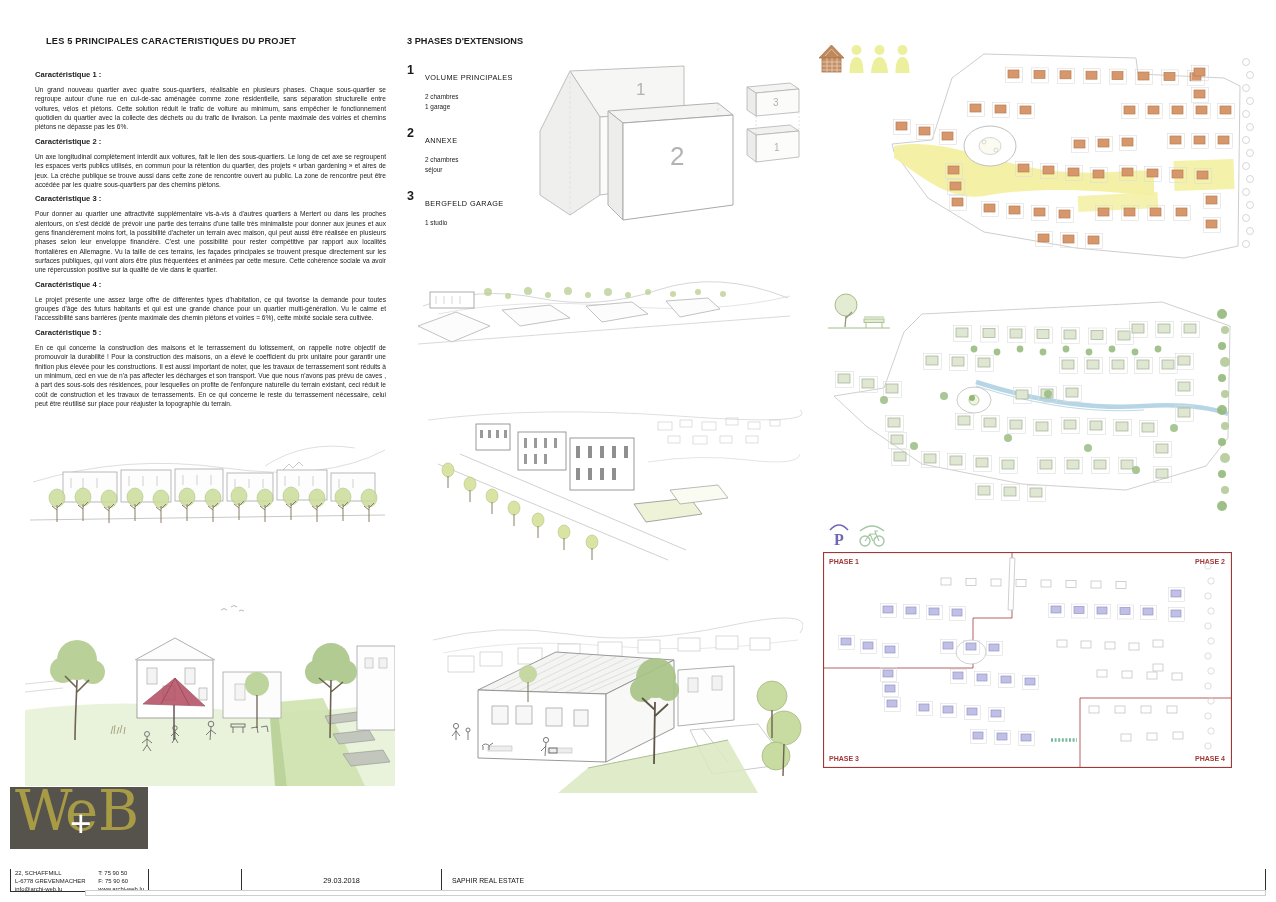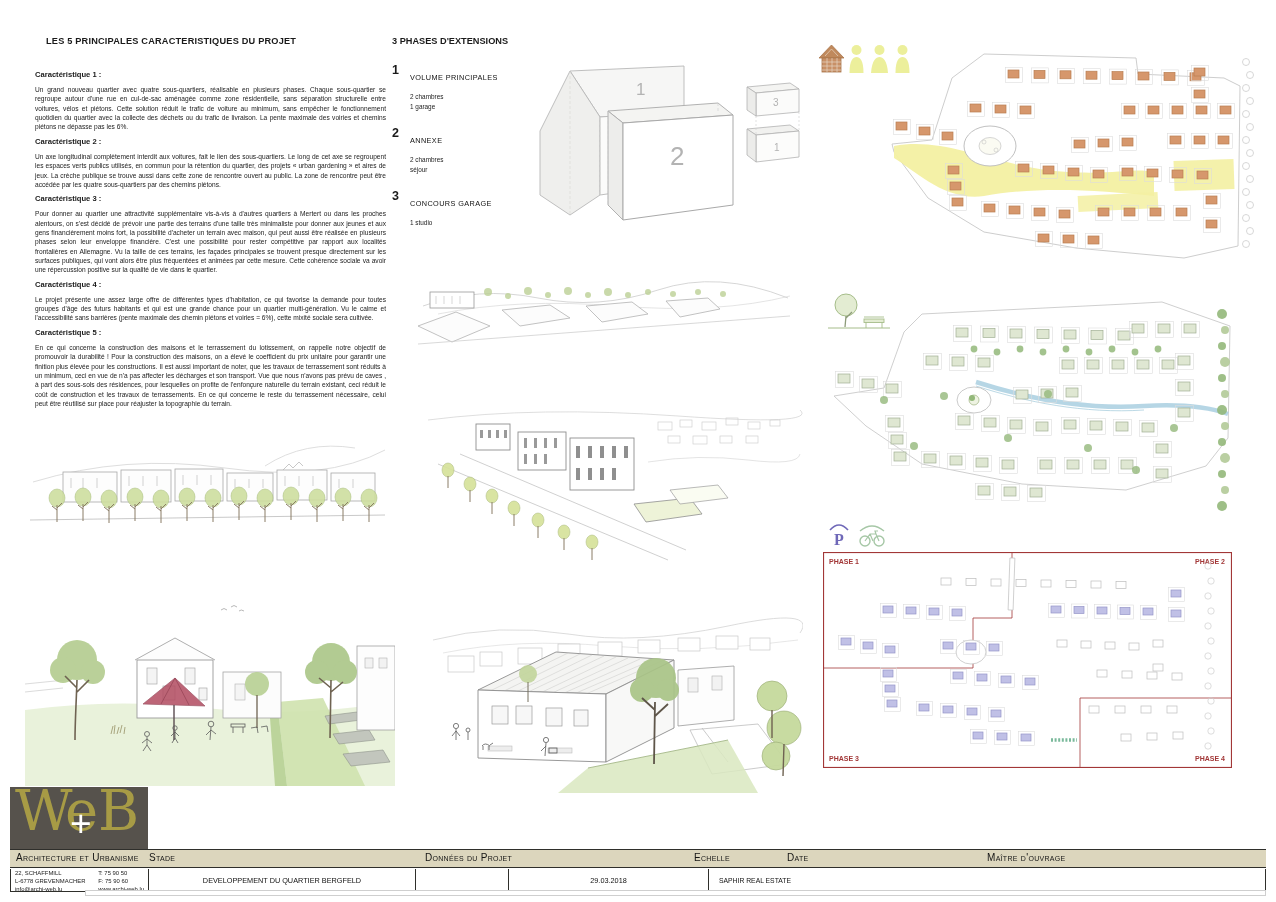--- a/index.html
+++ b/index.html
@@ -8,21 +8,21 @@
          border-right:1px solid #e8e8e8;border-bottom:1px solid #e8e8e8;}
   .abs{position:absolute;}
 
   
   .left-col{position:absolute;left:35px;top:36px;width:351px;}
   .main-title{font-size:9.2px;font-weight:bold;letter-spacing:.2px;margin:0 0 24px 0;padding-left:11px;}
   .char-head{font-size:7.6px;font-weight:bold;margin:5px 0 6px 0;}
   .char-body{font-size:6.6px;line-height:1.42;text-align:justify;margin:0;color:#222;}
 
   
-  .mid-legend{position:absolute;left:392px;top:36px;width:180px;}
+  .mid-legend{position:absolute;left:407px;top:36px;width:180px;}
   .legend-title{font-size:9.2px;font-weight:bold;margin:0 0 20px 0;}
   .ph-item{position:relative;padding-left:18px;margin-top:17px;}
   .ph-num{position:absolute;left:0;top:-3px;font-size:12.5px;font-weight:bold;}
   .ph-label{font-size:7.3px;letter-spacing:.4px;color:#111;}
   .ph-details{font-size:6.4px;line-height:1.55;margin-top:8px;white-space:pre-line;color:#222;}
 
   
   .logo-box{position:absolute;left:10px;top:787px;width:138px;height:62px;background:#56524c;overflow:hidden;}
   .logo-we{position:absolute;left:5px;top:-9px;font-family:"DejaVu Serif",serif;font-size:56px;
            color:#a79b45;letter-spacing:-3px;}
@@ -90,21 +90,21 @@
 1 garage</div>
     </div>
     <div class="ph-item">
       <span class="ph-num">2</span>
       <span class="ph-label">ANNEXE</span>
       <div class="ph-details">2 chambres
 séjour</div>
     </div>
     <div class="ph-item">
       <span class="ph-num">3</span>
-      <span class="ph-label">CONCOURS GARAGE</span>
+      <span class="ph-label">BERGFELD GARAGE</span>
       <div class="ph-details">1 studio</div>
     </div>
   </div>
 
   <svg class="abs" id="axon-svg" style="left:532px;top:55px;" width="268" height="180" viewBox="0 0 268 180">
 
     <polygon points="38,16 152,11 152,56 68,62" fill="#f6f6f5" stroke="#b8b8b8" stroke-width="0.9"></polygon>
     <polygon points="8,76 38,16 68,62 68,140 38,160 8,140" fill="#efefed" stroke="#b8b8b8" stroke-width="0.9"></polygon>
     <polygon points="68,62 152,56 152,128 68,140" fill="#fbfbfa" stroke="#b8b8b8" stroke-width="0.9"></polygon>
     <path d="M68,62 L68,140 M38,16 L38,160" stroke="#d7d7d5" stroke-width="0.6" fill="none" stroke-dasharray="3,2"></path>
@@ -785,38 +785,29 @@
       <circle cx="388" cy="179" r="3.2" fill="none" stroke="#cfcfcf" stroke-width="0.7"></circle>
       <circle cx="385" cy="194" r="3.2" fill="none" stroke="#cfcfcf" stroke-width="0.7"></circle>
     </svg>
 
   <div class="logo-box">
     <span class="logo-we">We</span>
     <span class="logo-plus">+</span>
     <span class="logo-b">B</span>
   </div>
 
-  <div class="tb-header">
-    <span class="tb-label" style="left:6px">Architecture et Urbanisme</span>
-    <span class="tb-label" style="left:139px">Stade</span>
-    <span class="tb-label" style="left:415px">Données du Projet</span>
-    <span class="tb-label" style="left:684px">Echelle</span>
-    <span class="tb-label" style="left:777px">Date</span>
-    <span class="tb-label" style="left:977px">Maître d'ouvrage</span>
-  </div>
 
   <div class="tb-values">
     <div class="cell c-company">
       <div class="addr">22, SCHAFFMILL
 L-6778 GREVENMACHER
 info@archi-web.lu</div>
       <div class="addr right">T: 75 90 50
 F: 75 90 60
 www.archi-web.lu</div>
     </div>
-    <div class="cell c-donnees">DEVELOPPEMENT DU QUARTIER BERGFELD</div>
     <div class="cell c-echelle"></div>
     <div class="cell c-date">29.03.2018</div>
     <div class="cell c-maitre">SAPHIR REAL ESTATE</div>
   </div>
 
   <div class="bottom-strip"></div>
 </div>
 
 </body></html>

